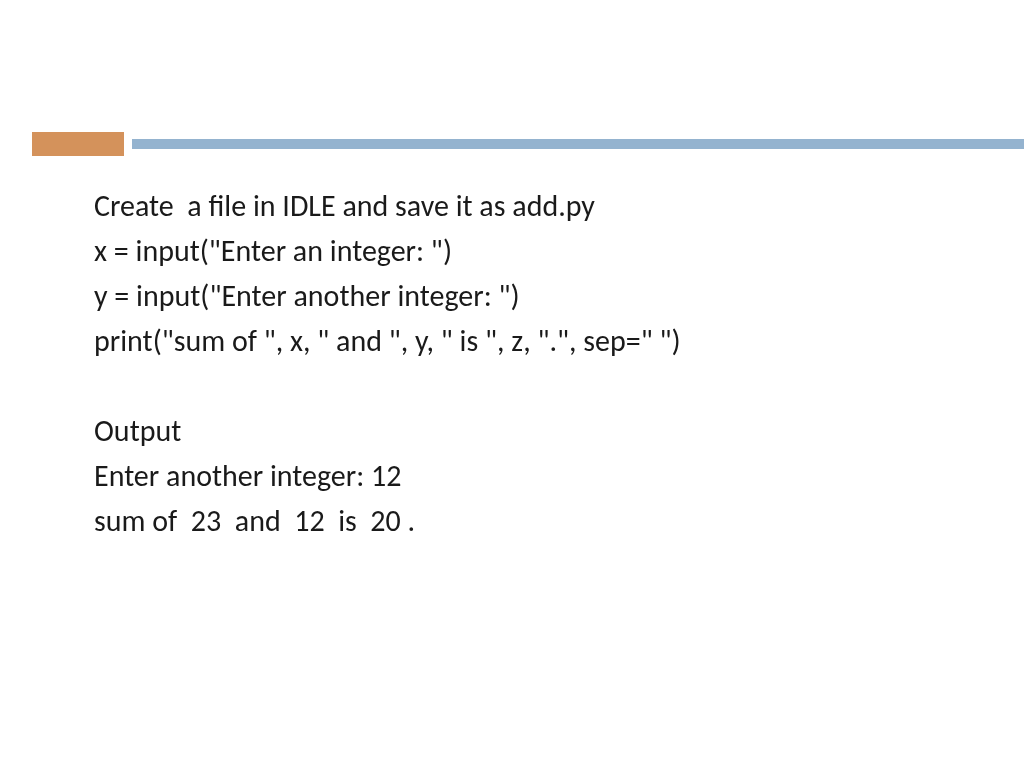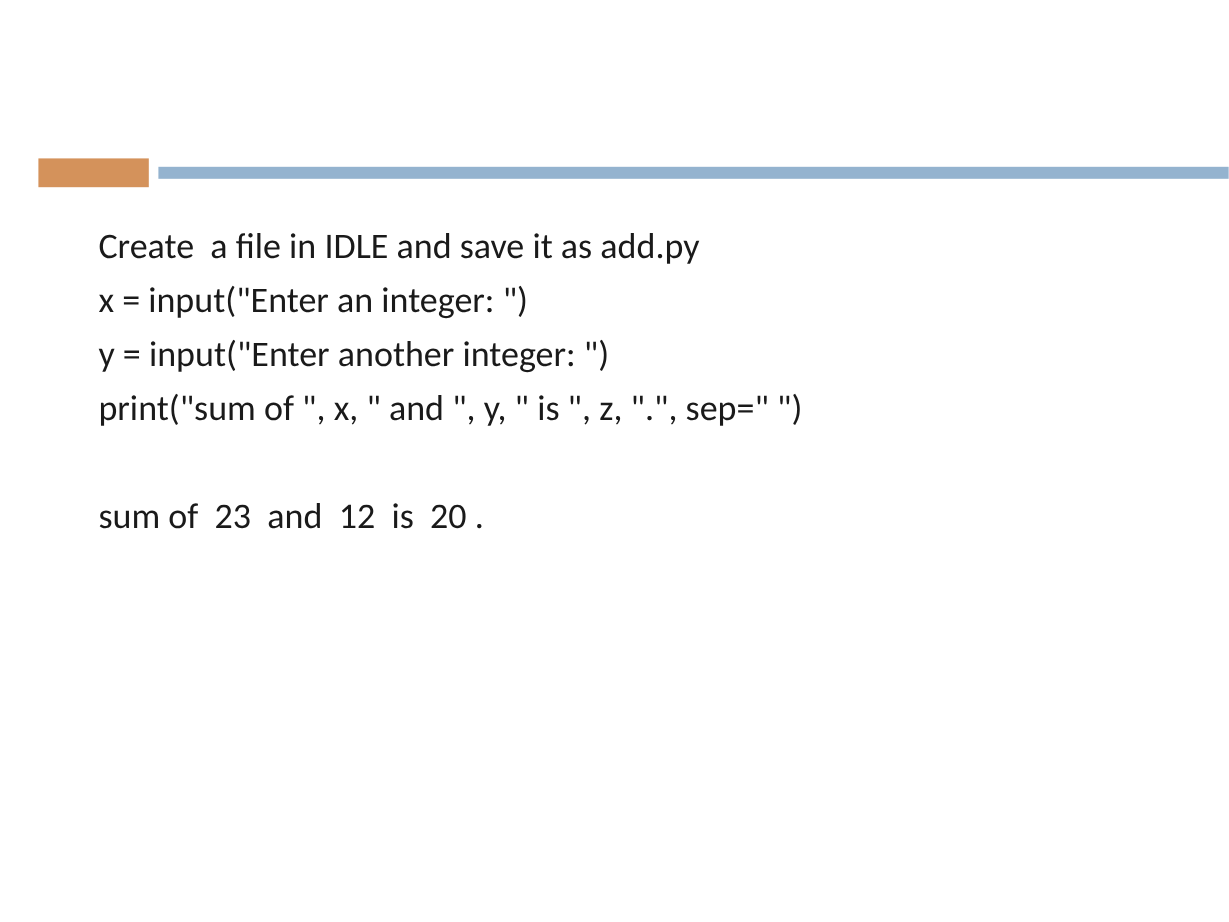--- a/index.html
+++ b/index.html
@@ -29,31 +29,33 @@
     margin-left: 8px;
     margin-right: 0;
   }
   .content {
     padding: 30px 0 0 82px;
     font-size: 30px;
     line-height: 1.5;
     color: #1a1a1a;
     font-weight: 400;
   }
-  .content p { white-space: pre-wrap; }
+  .content p { white-space: pre-wrap; margin-left: 12px; }
   .blank { height: 45px; }
 </style>
 </head>
 <body>
 
 <div class="topbar">
   <div class="orange-block"></div>
   <div class="blue-bar"></div>
 </div>
 
 <div class="content">
   <p>Create  a file in IDLE and save it as add.py</p>
   <p>x = input("Enter an integer: ")</p>
   <p>y = input("Enter another integer: ")</p>
   <p>print("sum of ", x, " and ", y, " is ", z, ".", sep=" ")</p>
   <div class="blank"></div>
+  <p>Output</p>
+  <p>Enter another integer: 12</p>
   <p>sum of  23  and  12  is  20 .</p>
 </div>
 
 </body></html>

